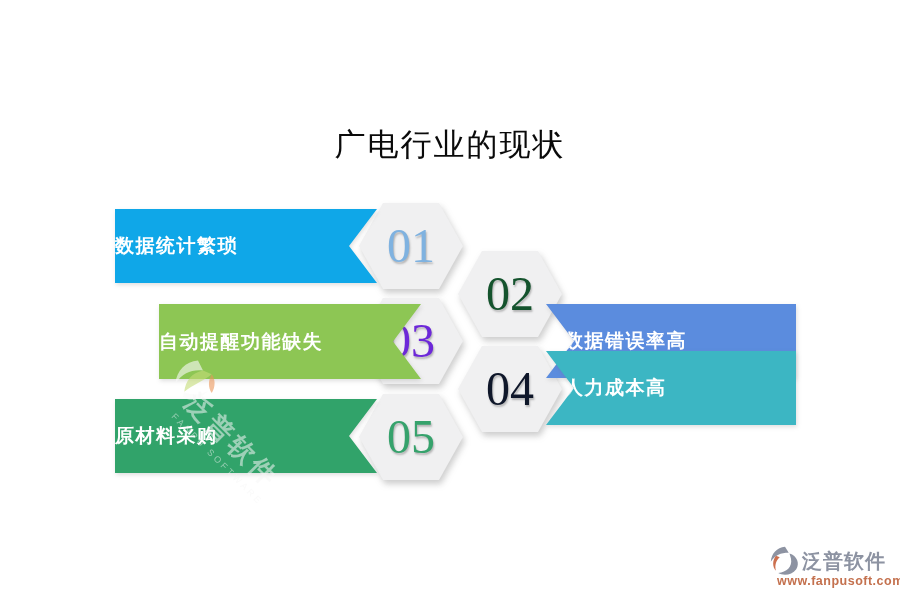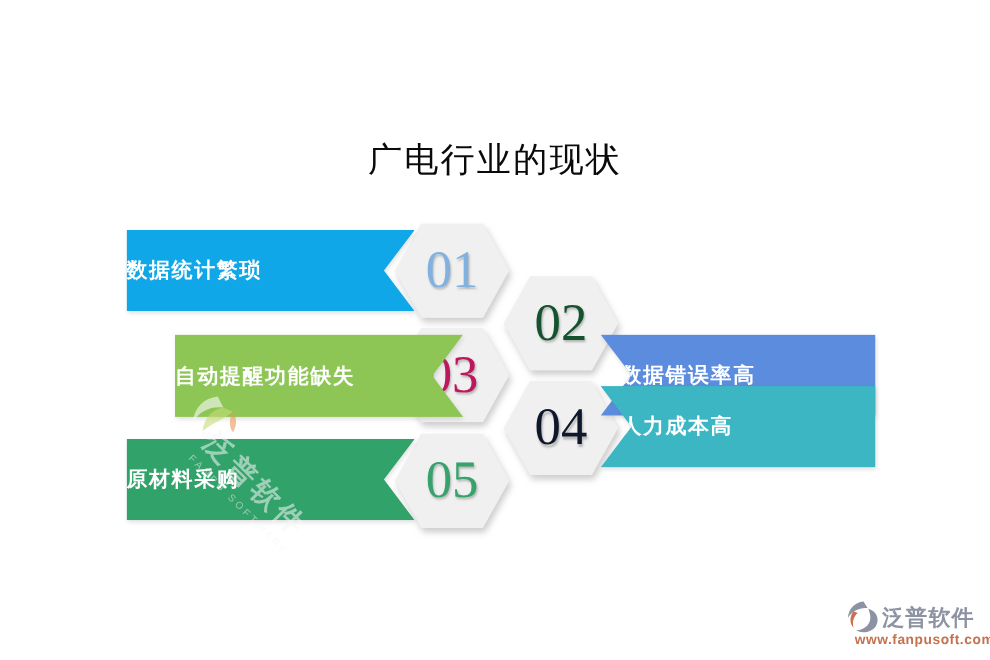--- a/index.html
+++ b/index.html
@@ -99,21 +99,21 @@
     </div>
   </div>
 
   <div class="shape-wrap b3">
     <div class="banner notch-right" style="background-color: rgb(141, 198, 84);">
       <span class="banner-label">自动提醒功能缺失</span>
     </div>
   </div>
   <div class="badge-wrap g3">
     <div class="hex">
-      <span class="badge-num" style="color: #be185d;">03</span>
+      <span class="badge-num" style="color: #6d28d9;">03</span>
     </div>
   </div>
 
   <div class="badge-wrap g4">
     <div class="hex">
       <span class="badge-num" style="color: #0f172a; text-align: right;">04</span>
     </div>
   </div>
   <div class="shape-wrap b5">
     <div class="banner notch-right" style="background-color: rgb(49, 163, 106);">

